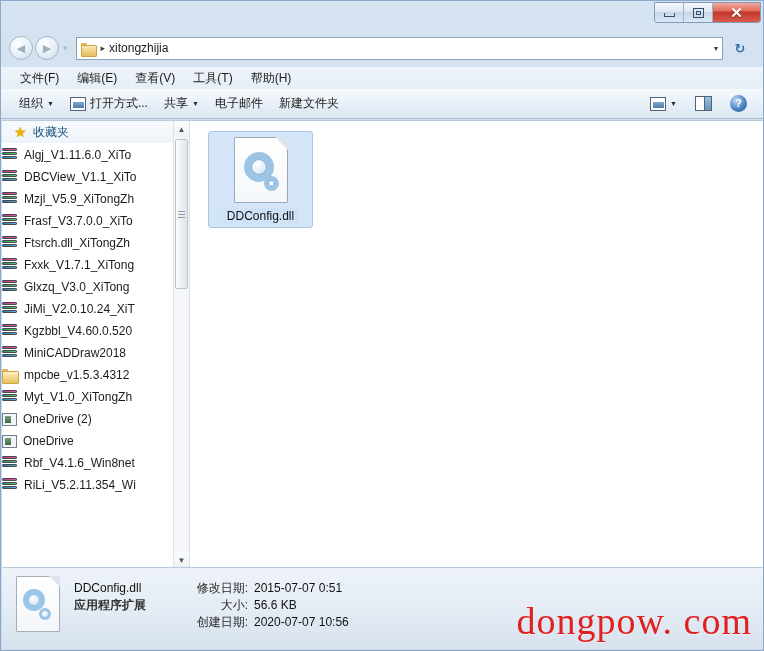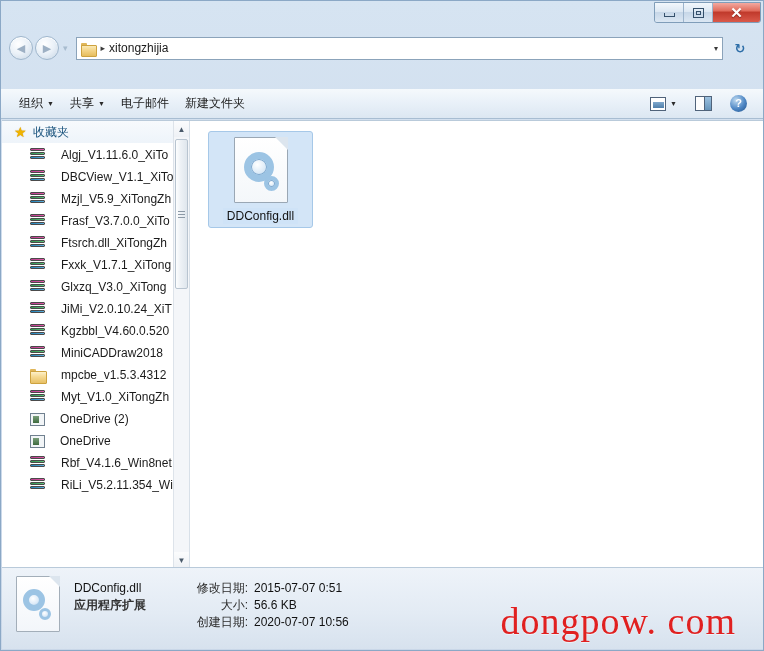--- a/index.html
+++ b/index.html
@@ -212,22 +212,22 @@
     background: linear-gradient(to bottom,#f7fafd 0%, #eef4fa 100%);
     font-size: 12px; color: #18527c;
   }
   .star {
     width: 13px; height: 13px;
     color: #f0b400; font-size: 14px; line-height: 13px;
     text-shadow: 0 0 1px #b97f00;
   }
   .navlist { padding-top: 1px; }
   .navrow {
-    display: flex; align-items: center; gap: 15px;
-    height: 22px; padding-left: 28px;
+    display: flex; align-items: center; gap: 6px;
+    height: 22px; 
     font-size: 12px; color: #1b1b1b;
     white-space: nowrap; overflow: hidden;
   }
   .ic-zip {
     flex: 0 0 auto;
     width: 16px; height: 14px; position: relative;
   }
   .ic-zip i {
     position: absolute; left: 0; width: 15px; height: 3px; display: block;
     border: 1px solid #4a4a4a; border-radius: 1px;
@@ -352,21 +352,21 @@
   .st-gear-b { width: 22px; height: 22px; left: 6px; top: 12px; border-width: 6px; }
   .st-gear-s { width: 12px; height: 12px; left: 22px; top: 31px; border-width: 3px; }
   .st-text { margin-left: 14px; padding-top: 4px; }
   .st-line { display: flex; align-items: baseline; font-size: 12px; color: #1b1b1b; line-height: 17px; }
   .st-name { min-width: 108px; color: #111; }
   .st-key { color: #2b2b2b; text-align: right; min-width: 66px; }
   .st-val { margin-left: 6px; color: #111; }
   .st-type { min-width: 108px; color: #333; font-weight: bold; }
 
   .watermark {
-    position: absolute; right: 28px; bottom: 6px;
+    position: absolute; right: 12px; bottom: 6px;
     font-family: "Liberation Serif", "DejaVu Serif", serif;
     font-size: 38px;
     color: #e02020;
     letter-spacing: 1px;
     text-shadow: 0 1px 0 rgba(255,255,255,.5);
     white-space: nowrap;
   }
 </style>
 </head>
 <body>
@@ -404,25 +404,36 @@
       <span class="crumb-text">xitongzhijia</span>
       <span class="addr-drop">▾</span>
     </div>
 
     <div class="refreshbtn">
       <span>↻</span>
     </div>
 
   </div>
 
+  <div class="menubar">
+    <div class="menuitem">文件(F)</div>
+    <div class="menuitem">编辑(E)</div>
+    <div class="menuitem">查看(V)</div>
+    <div class="menuitem">工具(T)</div>
+    <div class="menuitem">帮助(H)</div>
+  </div>
 
   <div class="toolbar">
     <div class="tbitem">
       <span>组织</span>
       <span class="caret">▼</span>
+    </div>
+    <div class="tbitem">
+      <span class="ic-views"></span>
+      <span>打开方式...</span>
     </div>
     <div class="tbitem">
       <span>共享</span>
       <span class="caret">▼</span>
     </div>
     <div class="tbitem">
       <span>电子邮件</span>
     </div>
     <div class="tbitem">
       <span>新建文件夹</span>

